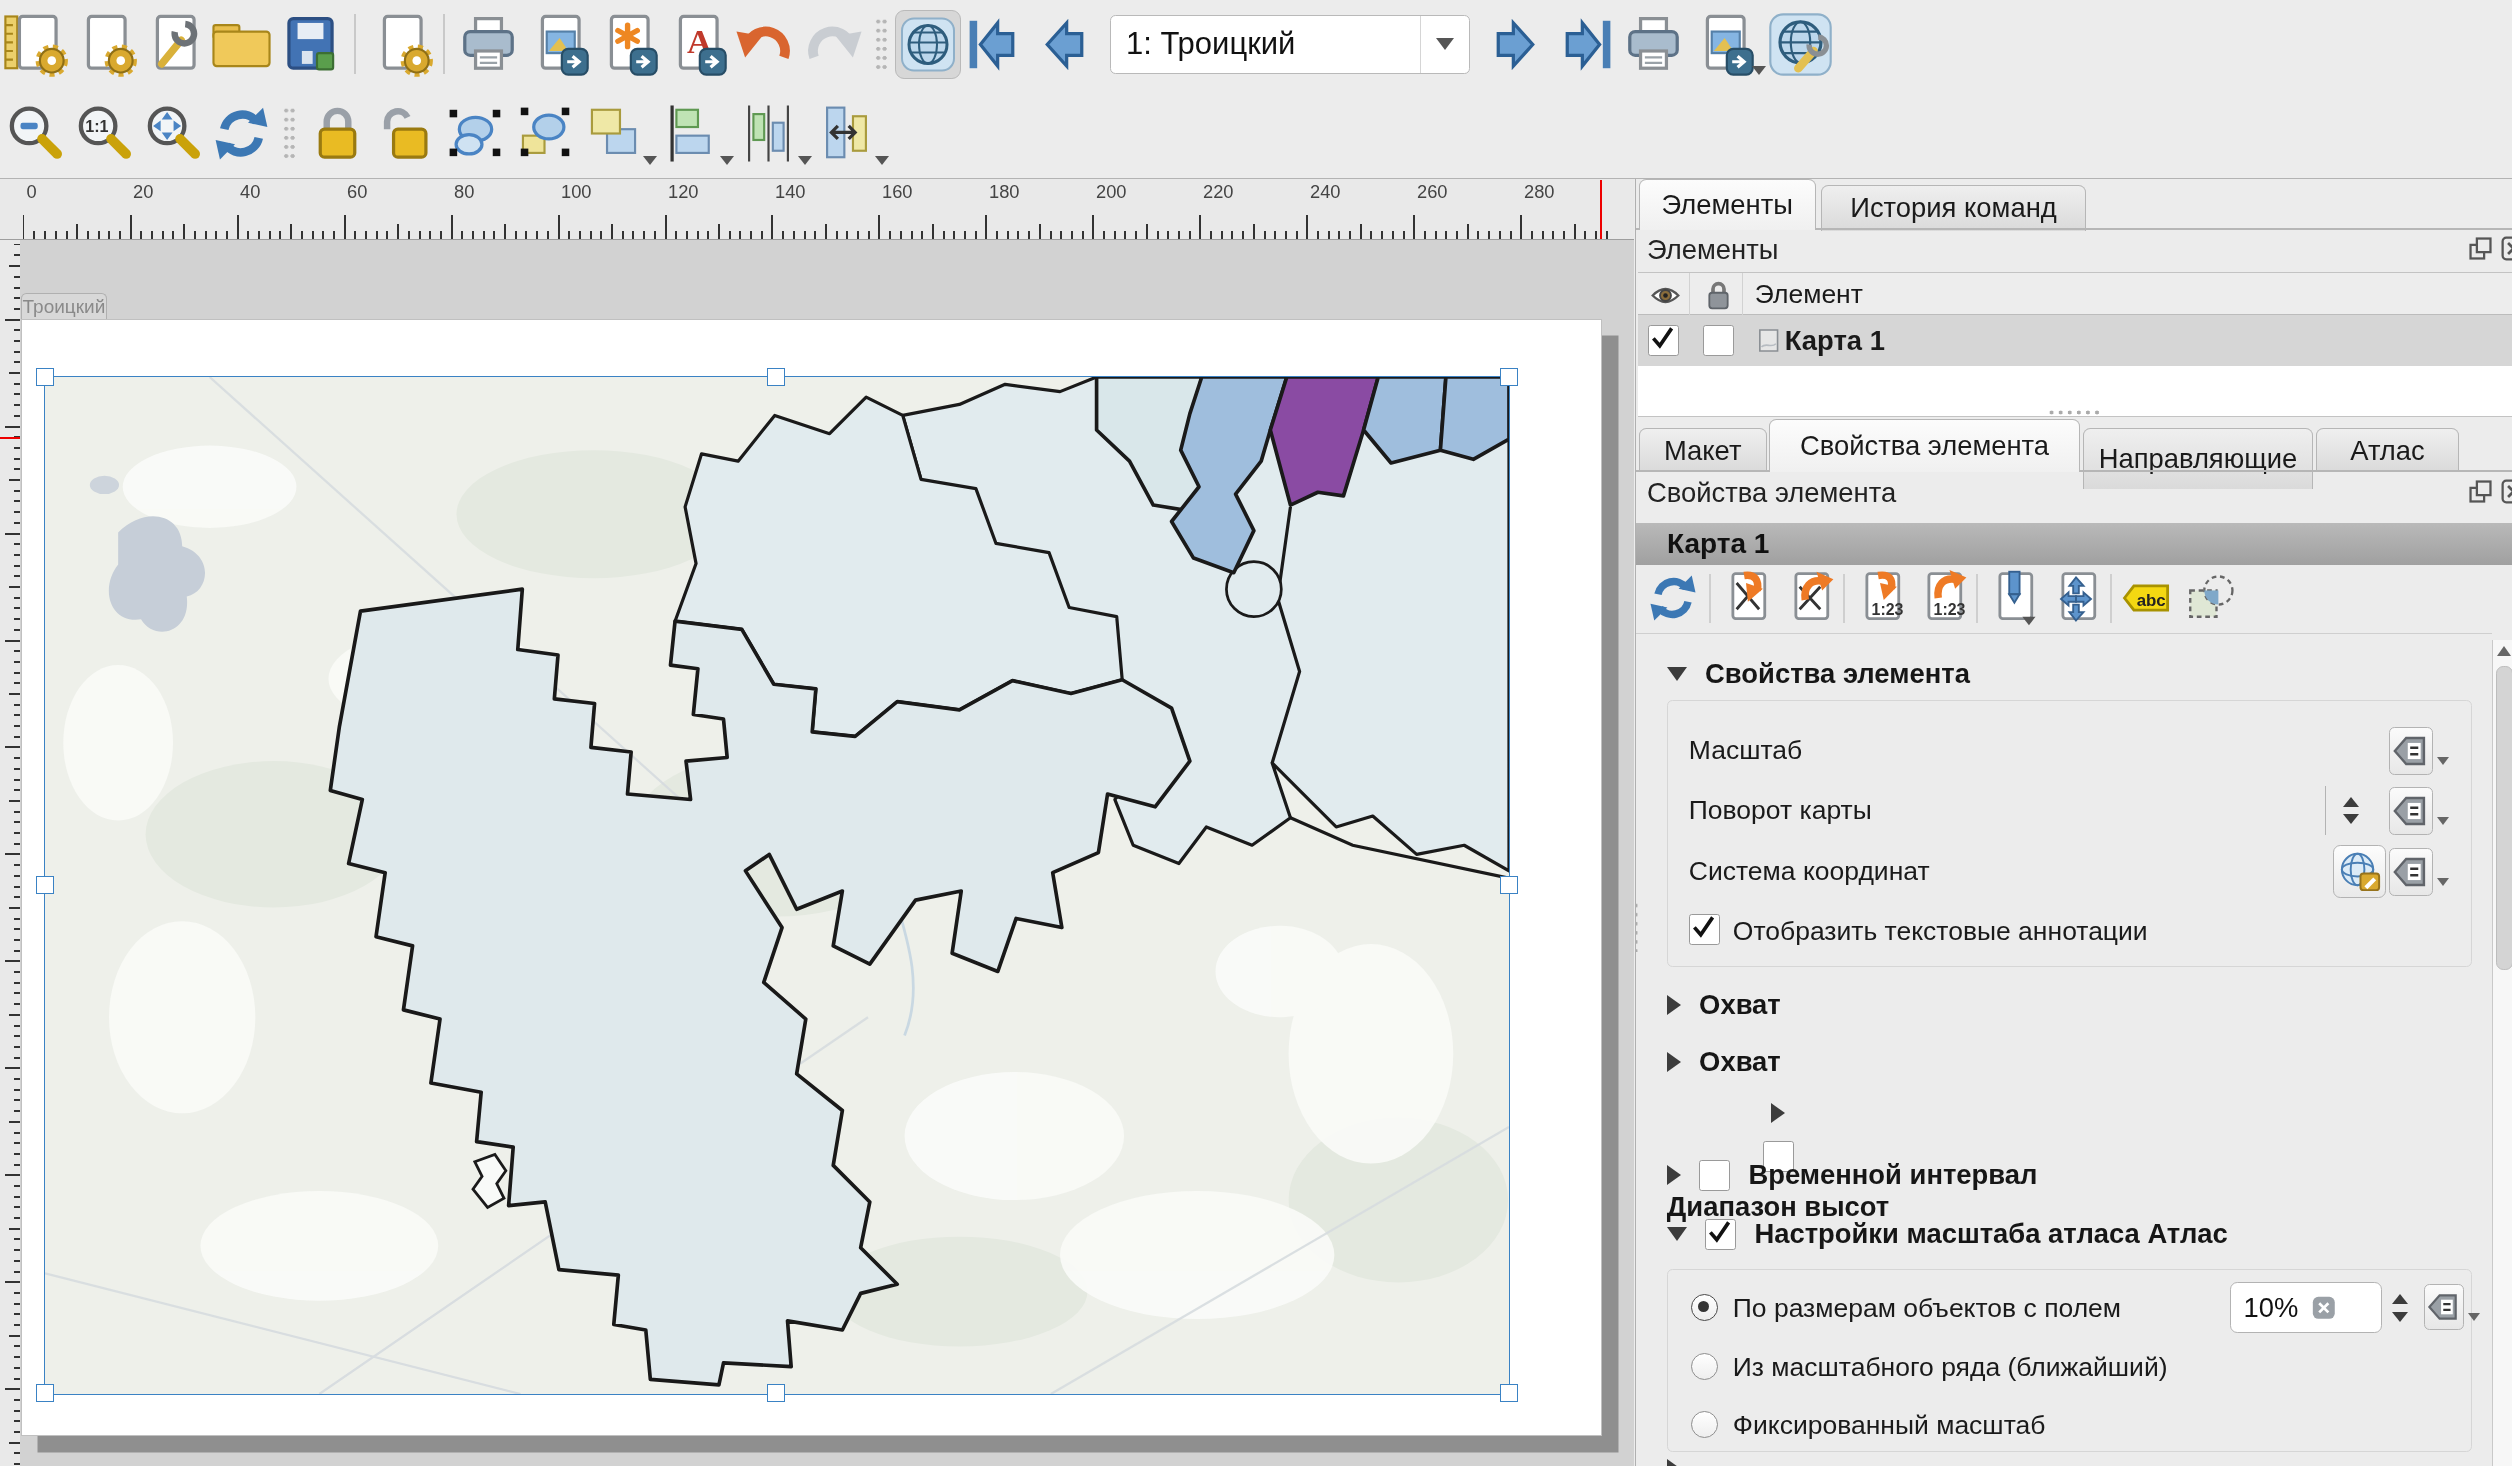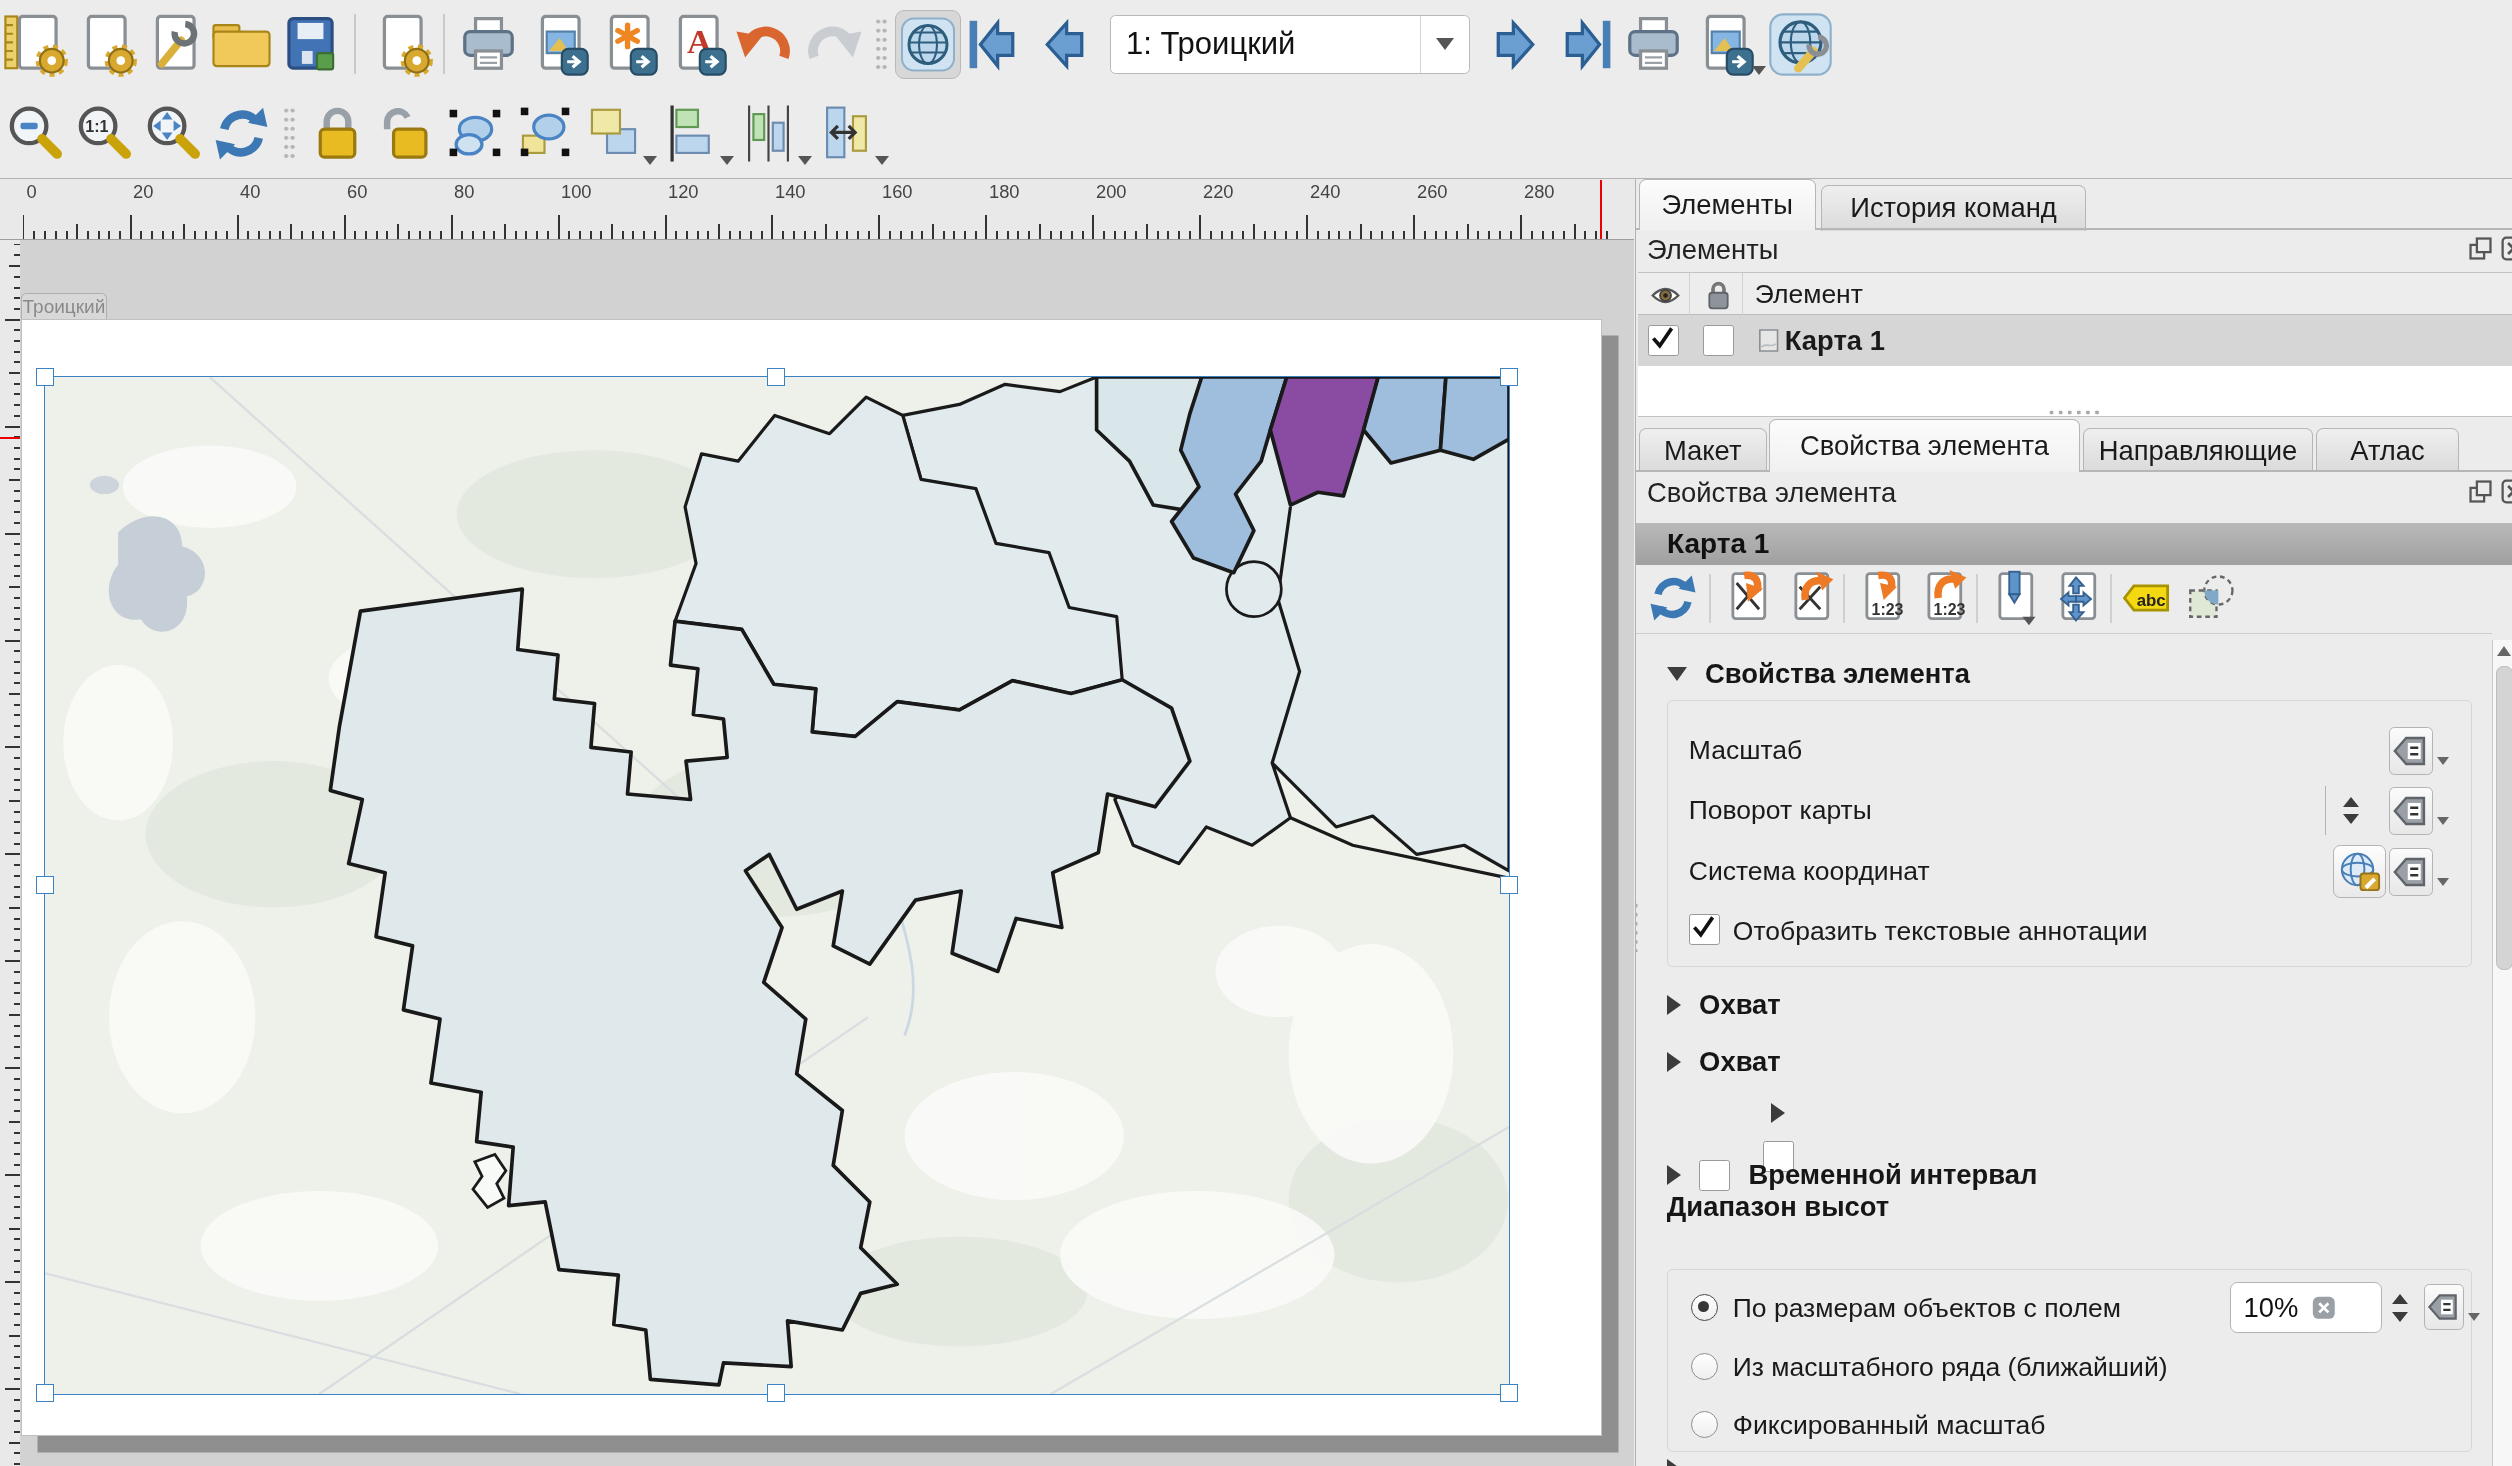--- a/index.html
+++ b/index.html
@@ -761,21 +761,21 @@
               <path d="M8 26 C14 20 20 28 26 22" fill="none" stroke="#b7bcc2" stroke-width="2"></path>
             </svg></span>
         <span style="margin-left:51px;font-weight:bold;font-size:27.4px;">Карта 1</span>
       </div>
     </div>
 
     <div class="gripdots" style="left:411px;top:230px;"></div>
 
     <div class="tab" style="left:2.7px;top:249px;width:128px;height:44px;">Макет</div>
     <div class="tab active" style="left:133px;top:240px;width:311px;height:53px;">Свойства элемента</div>
-    <div class="tab" style="left:447px;top:249px;width:230px;height:44px;">Направляющие</div>
+    <div class="tab" style="left:447px;top:249px;width:230px;height:61px;">Направляющие</div>
     <div class="tab" style="left:680px;top:249px;width:143px;height:44px;">Атлас</div>
     <div class="tabline" style="top:291px;"></div>
     <div class="ptitle" style="left:11px;top:298px;">Свойства элемента</div>
     <span class="winbtn" style="left:830px;top:298px;"><svg viewBox="0 0 32 32" style="width:100%;height:100%;">
           <rect x="5" y="12" width="15" height="15" fill="#ececec" stroke="#555" stroke-width="2.5"></rect>
           <rect x="12" y="5" width="15" height="15" fill="#ececec" stroke="#555" stroke-width="2.5"></rect>
         </svg></span>
     <span class="winbtn" style="left:863px;top:298px;"><svg viewBox="0 0 32 32" style="width:100%;height:100%;">
           <rect x="4" y="4" width="24" height="24" rx="4" fill="#ececec" stroke="#555" stroke-width="2.5"></rect>
           <path d="M10 10l12 12M22 10L10 22" stroke="#555" stroke-width="3"></path>
@@ -931,20 +931,29 @@
       <div class="sech" style="left:29px;top:463px;flex-direction:column;">
         <i class="tri-r"></i>
         <span class="cb"></span>
         <span>Диапазон высот</span>
       </div>
       <div class="sech" style="left:29px;top:519px;">
         <i class="tri-r"></i>
         <span class="cb"></span>
         <span>Временной интервал</span>
       </div>
+      <div class="sech" style="left:29px;top:578px;">
+        <i class="tri-d"></i>
+        <span class="cb on">
+            <svg viewBox="0 0 34 34">
+              <polyline points="7,18 14,26 27,7" fill="none" stroke="#111" stroke-width="4"></polyline>
+            </svg>
+          </span>
+        <span>Настройки масштаба атласа Атлас</span>
+      </div>
 
       <div class="gframe" style="left:29px;top:629px;width:803px;height:181px;"></div>
 
       <span class="radio on" style="position:absolute;left:53px;top:654px;"></span>
       <span class="optlabel" style="left:95px;top:653px;">По размерам объектов с полем</span>
       <div class="tinput" style="left:592px;top:642px;width:152px;height:51px;display:flex;align-items:center;">
         <span>10%</span>
         <span style="margin-left:12.8px;width:25.6px;height:25.6px;display:inline-block;"><svg viewBox="0 0 28 28" style="width:100%;height:100%;">
               <rect x="2" y="2" width="24" height="24" rx="6" fill="#9aa0a6"></rect>
               <path d="M9 9l10 10M19 9L9 19" stroke="#fff" stroke-width="3"></path>

